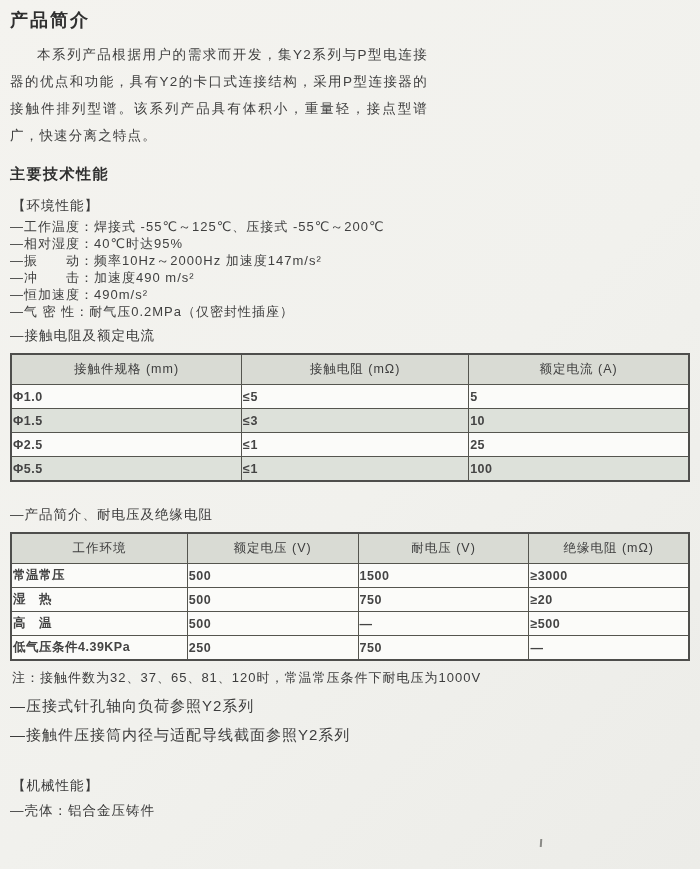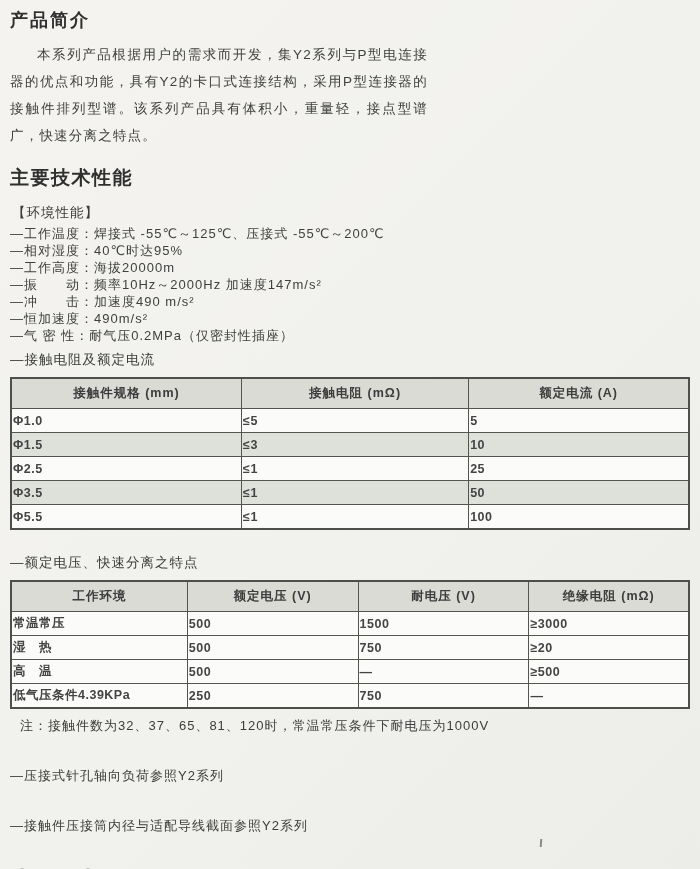--- a/index.html
+++ b/index.html
@@ -16,54 +16,54 @@
   .doc-title{
     margin:8px 0 0 10px;font-size:18px;font-weight:bold;color:#2f2f2f;
     letter-spacing:2px;
   }
   .intro{
     width:418px;margin:9px 0 0 10px;
     font-size:13.5px;line-height:27px;letter-spacing:1.2px;
     text-align:justify;text-indent:2em;color:#404040;
   }
   .tech-title{
-    margin:16px 0 0 10px;font-size:19px;font-weight:bold;color:#2f2f2f;
+    margin:16px 0 0 10px;font-size:15px;font-weight:bold;color:#2f2f2f;
     letter-spacing:1.5px;
   }
   .section-head{
     margin:13px 0 0 12px;font-size:13.5px;color:#3b3b3b;letter-spacing:1px;
   }
   .spec-list{margin:3px 0 0 10px;}
   .spec-list .spec-line{
     font-size:13px;line-height:17px;letter-spacing:1px;color:#3f3f3f;
     white-space:pre;
   }
   .table-caption{
     margin:7px 0 0 10px;font-size:13.5px;letter-spacing:1px;color:#3b3b3b;
   }
   .caption-gap{margin-top:24px;}
   table.spec-table{
     width:680px;margin:8px 0 0 10px;border-collapse:collapse;
     border:2px solid #4e4e4c;table-layout:fixed;
     font-size:12.5px;color:#444;
   }
   table.spec-table th{
-    background:#d9dbd4;font-weight:bold;height:27px;
+    background:#d9dbd4;font-weight:normal;height:27px;
     border:1px solid #55554f;letter-spacing:1px;color:#3d3d3d;
   }
   table.spec-table td{
     height:21px;text-align:left;border:1px solid #55554f;
     background:#fbfbf9;letter-spacing:0.5px;font-weight:bold;
   }
   table.striped tbody tr:nth-child(even) td{background:#dde1da;}
   .note-line{
-    margin:8px 0 0 20px;font-size:13px;letter-spacing:1px;color:#3c3c3c;
+    margin:8px 0 0 12px;font-size:13px;letter-spacing:1px;color:#3c3c3c;
   }
   .ref-list .spec-line{
-    margin:32px 0 0 10px;font-size:13px;letter-spacing:1px;color:#3c3c3c;
+    margin:10px 0 0 10px;font-size:15px;letter-spacing:1px;color:#3c3c3c;
   }
   .mech-head{margin-top:32px;}
   .mech-list{margin:5px 0 0 10px;}
   .mech-list .spec-line{
     font-size:13.5px;line-height:22.5px;letter-spacing:1px;color:#3c3c3c;
     white-space:pre;
   }
   .artifact{
     position:absolute;left:540px;top:839px;width:2px;height:8px;
     background:#8a8a86;transform:rotate(4deg);
@@ -79,21 +79,20 @@
   <div class="doc-title">产品简介</div>
 
   <div class="intro">本系列产品根据用户的需求而开发，集Y2系列与P型电连接器的优点和功能，具有Y2的卡口式连接结构，采用P型连接器的接触件排列型谱。该系列产品具有体积小，重量轻，接点型谱广，快速分离之特点。</div>
 
   <div class="tech-title">主要技术性能</div>
 
   <div class="section-head">【环境性能】</div>
   <div class="spec-list">
       <div class="spec-line">—工作温度：焊接式 -55℃～125℃、压接式 -55℃～200℃</div>
       <div class="spec-line">—相对湿度：40℃时达95%</div>
-      <div class="spec-line">—工作高度：海拔20000m</div>
       <div class="spec-line">—振　　动：频率10Hz～2000Hz 加速度147m/s²</div>
       <div class="spec-line">—冲　　击：加速度490 m/s²</div>
       <div class="spec-line">—恒加速度：490m/s²</div>
       <div class="spec-line">—气 密 性：耐气压0.2MPa（仅密封性插座）</div>
     </div>
 
 
   <div class="table-caption">—接触电阻及额定电流</div>
   <table class="spec-table striped">
     <colgroup>
@@ -118,33 +117,28 @@
           <td>Φ1.5</td>
           <td>≤3</td>
           <td>10</td>
         </tr>
         <tr>
           <td>Φ2.5</td>
           <td>≤1</td>
           <td>25</td>
         </tr>
         <tr>
-          <td>Φ3.5</td>
-          <td>≤1</td>
-          <td>50</td>
-        </tr>
-        <tr>
           <td>Φ5.5</td>
           <td>≤1</td>
           <td>100</td>
         </tr>
       </tbody>
   </table>
 
-  <div class="table-caption caption-gap">—额定电压、快速分离之特点</div>
+  <div class="table-caption caption-gap">—产品简介、耐电压及绝缘电阻</div>
   <table class="spec-table">
     <colgroup>
         <col class="t2-c1">
         <col class="t2-c2">
         <col class="t2-c3">
         <col class="t2-c4">
       </colgroup>
     <thead>
         <tr>
           <th>工作环境</th>

